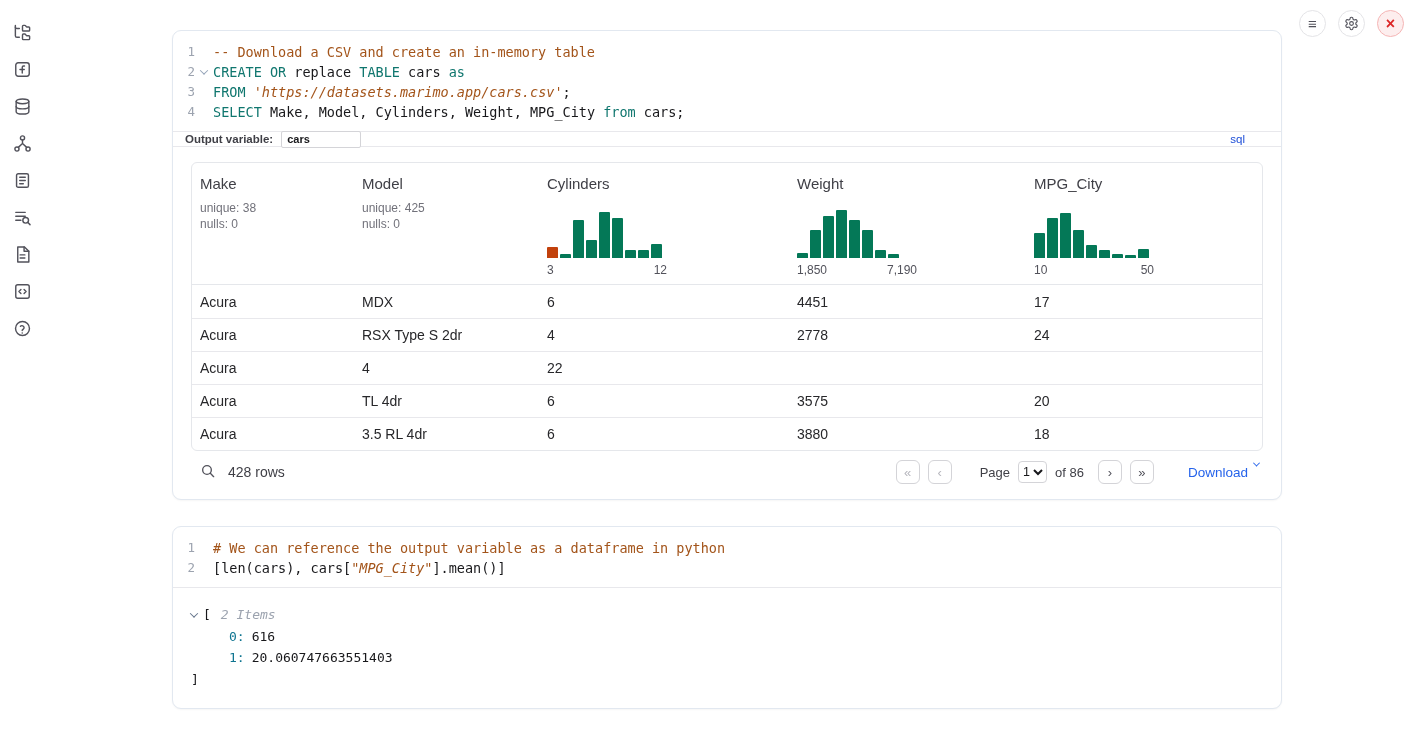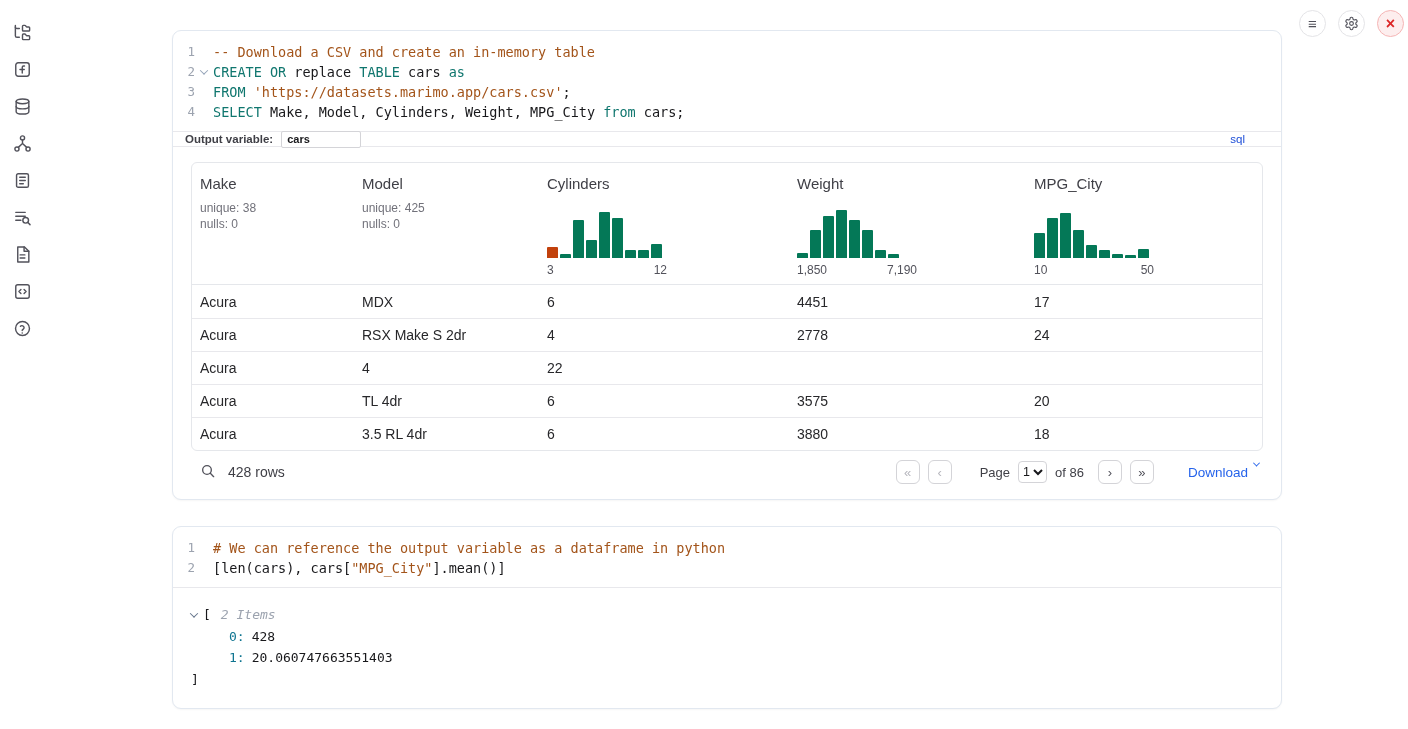--- a/index.html
+++ b/index.html
@@ -32,21 +32,21 @@
 
   
   .editor { padding:11px 0 9px 0; font-family:"DejaVu Sans Mono", monospace;
     font-size:13.5px; line-height:20px; color:#18181b; }
   .cl { display:flex; align-items:flex-start; height:20px; white-space:pre; }
   .ln { width:22px; text-align:right; color:#9ca3af; flex:0 0 22px; font-size:12.5px; }
   .fold { width:18px; flex:0 0 18px; display:flex; justify-content:center; align-items:center; height:20px; color:#94a3b8; }
   .cc { flex:1; }
   .tk-keyword { color:var(--keyword,#0f766e); }
   .tk-comment { color:var(--comment,#a3541a); }
-  .tk-string  { color:var(--string,#a3541a); }
+  .tk-string  { color:var(--string,#a3541a);font-style:italic; }
 
   .chev { display:inline-block; width:6px; height:6px;
     border-right:1.5px solid currentColor; border-bottom:1.5px solid currentColor; }
   .chev-dn { transform:rotate(45deg) translate(-1px,-1px); }
 
   
   .outvar-bar { display:flex; align-items:center; height:16px; padding:0 0 0 12px;
     border-top:1px solid #e8e8ec; border-bottom:1px solid #e8e8ec; }
   .outvar-label { font-size:11.5px; font-weight:700; color:#3f3f46; }
   .outvar-input { margin-left:8px; width:80px; height:17px; border:1px solid #d4d4d8;
@@ -277,21 +277,21 @@
         <div class="tbody">
             <div class="trow">
               <div class="tcell">Acura</div>
               <div class="tcell">MDX</div>
               <div class="tcell">6</div>
               <div class="tcell">4451</div>
               <div class="tcell">17</div>
             </div>
             <div class="trow">
               <div class="tcell">Acura</div>
-              <div class="tcell">RSX Make S 2dr</div>
+              <div class="tcell">RSX Type S 2dr</div>
               <div class="tcell">4</div>
               <div class="tcell">2778</div>
               <div class="tcell">24</div>
             </div>
             <div class="trow">
               <div class="tcell">Acura</div>
               <div class="tcell">4</div>
               <div class="tcell">22</div>
             </div>
             <div class="trow">
@@ -345,21 +345,21 @@
       </div>
 
     <div class="pyout">
       <div class="tline">
         <i class="chev chev-dn tree-caret"></i>
         <span>[</span>
         <span class="t-items">2 Items</span>
       </div>
       <div class="tline tindent">
         <span class="t-key">0:</span>
-        <span class="t-val">428</span>
+        <span class="t-val">616</span>
       </div>
       <div class="tline tindent">
         <span class="t-key">1:</span>
         <span class="t-val">20.060747663551403</span>
       </div>
       <div class="tline">
         <span>]</span>
       </div>
     </div>
   </section>

